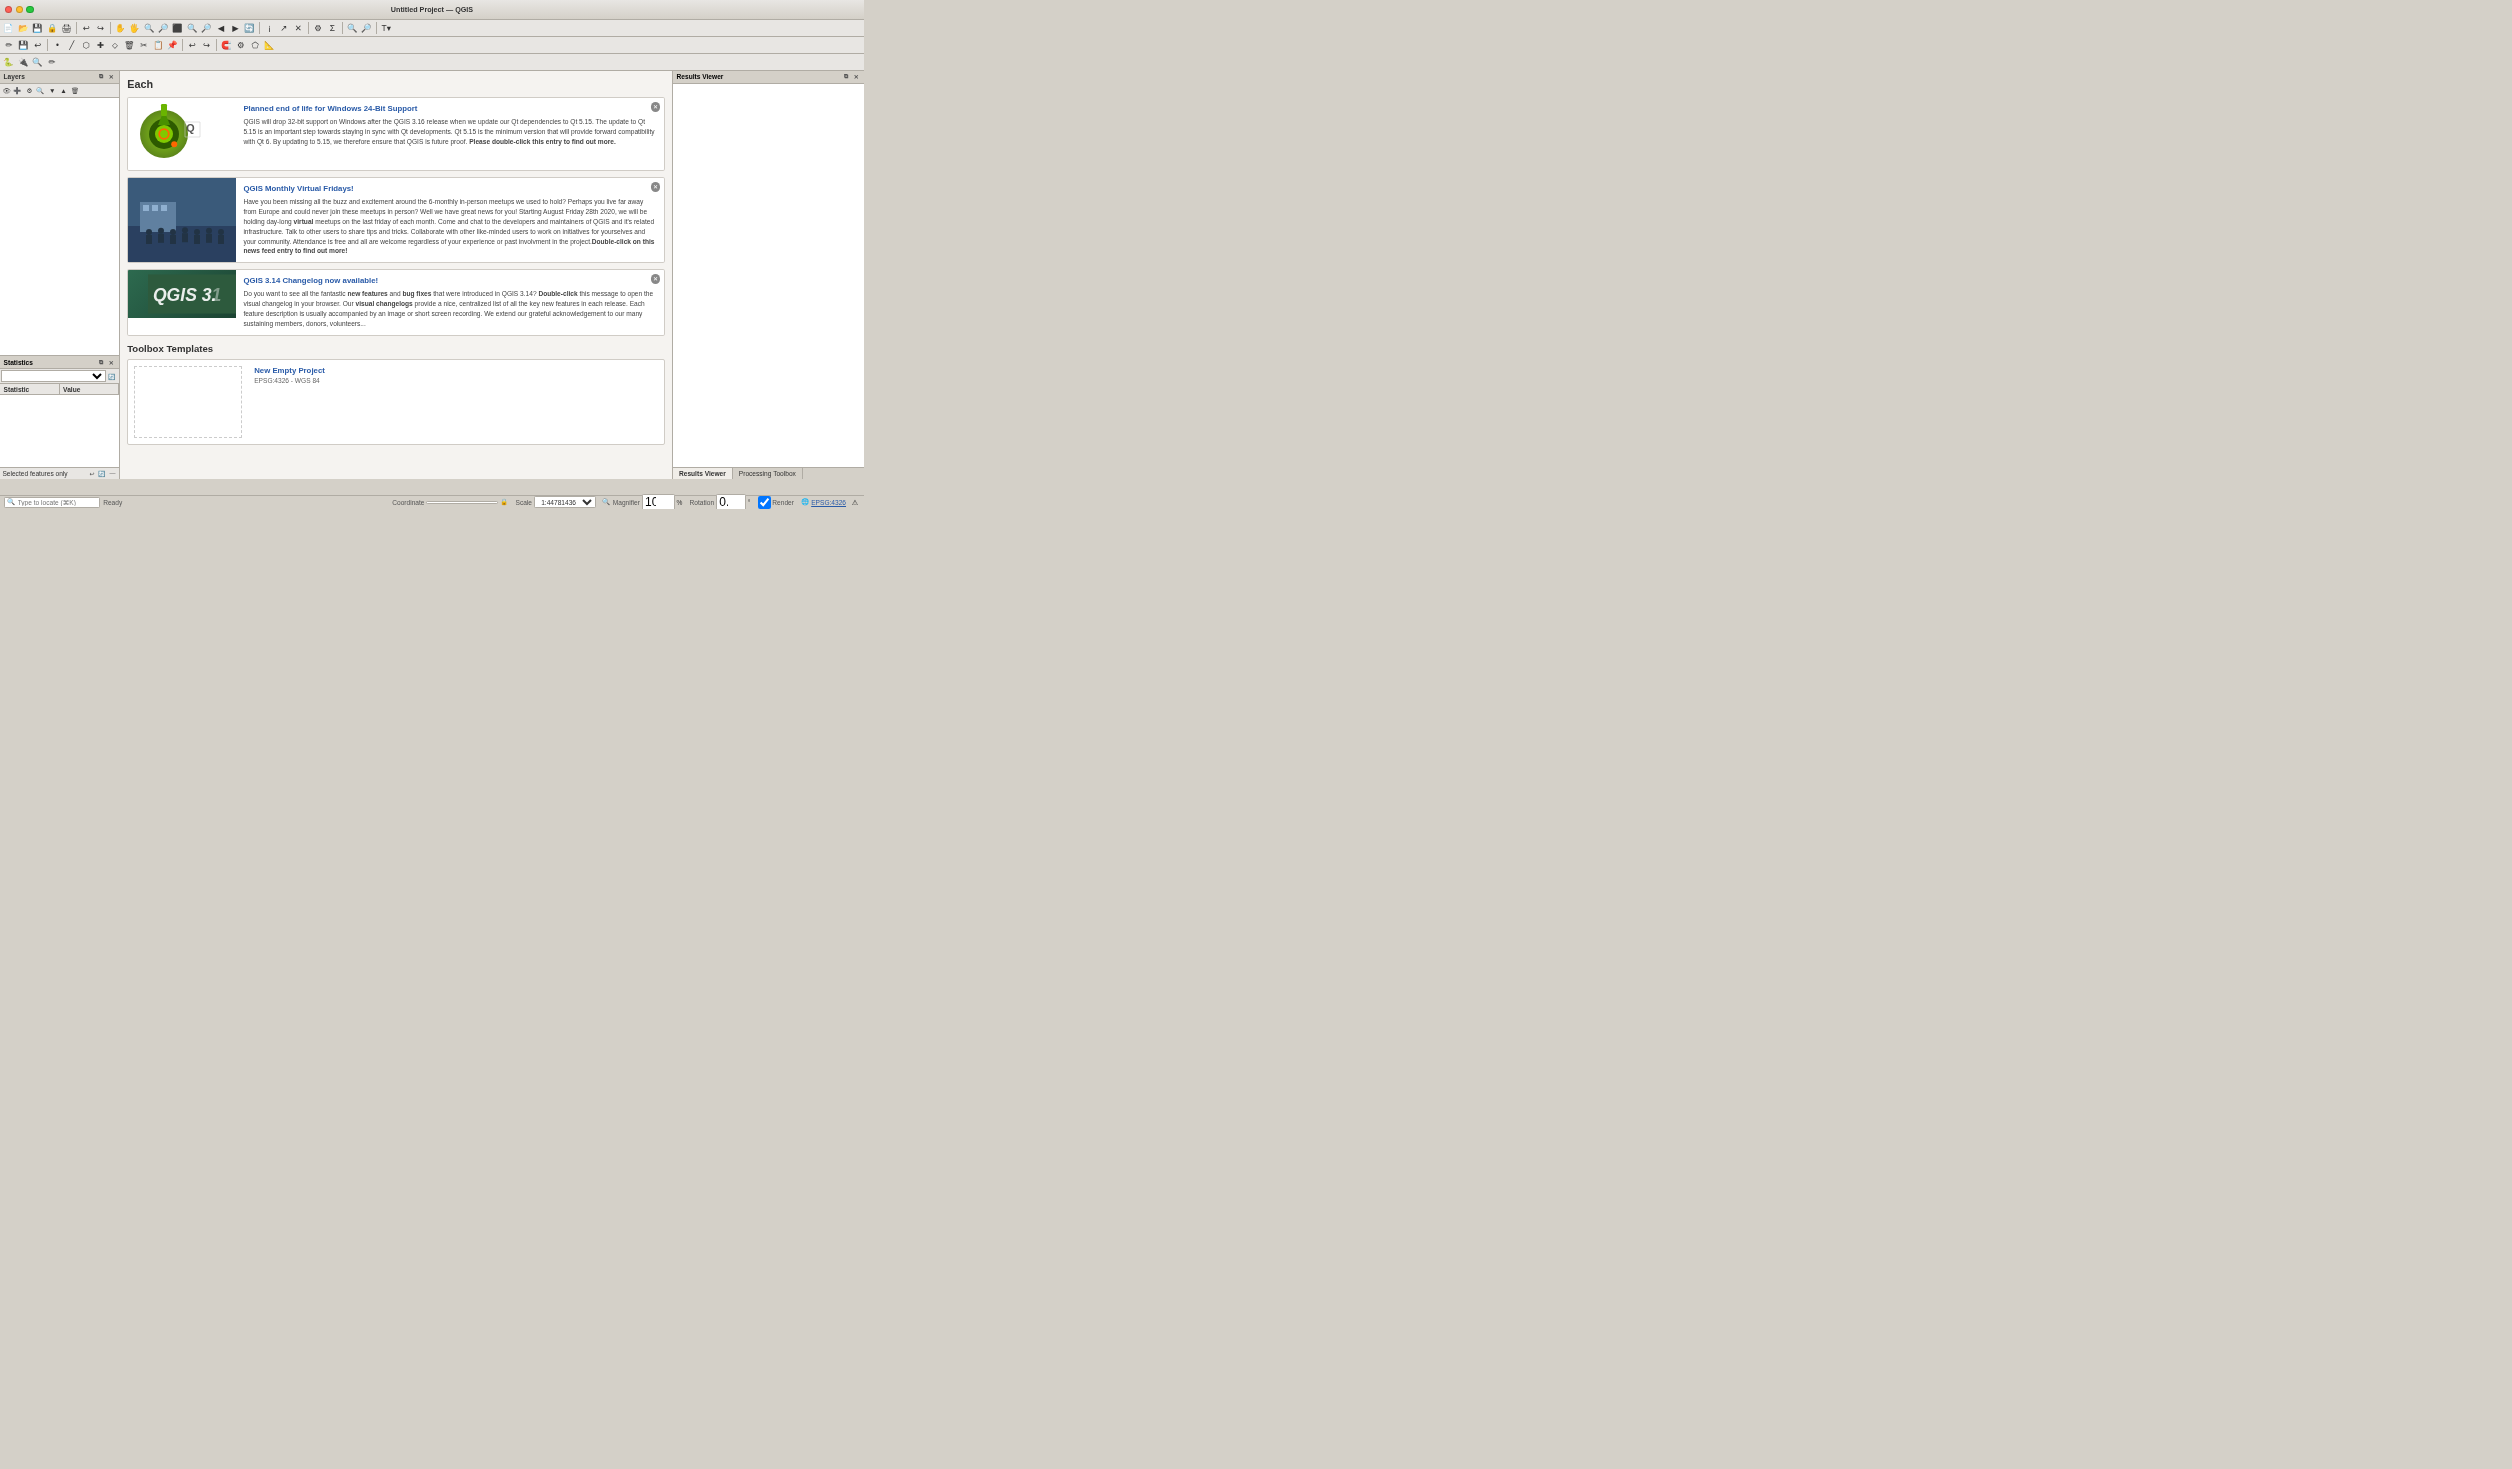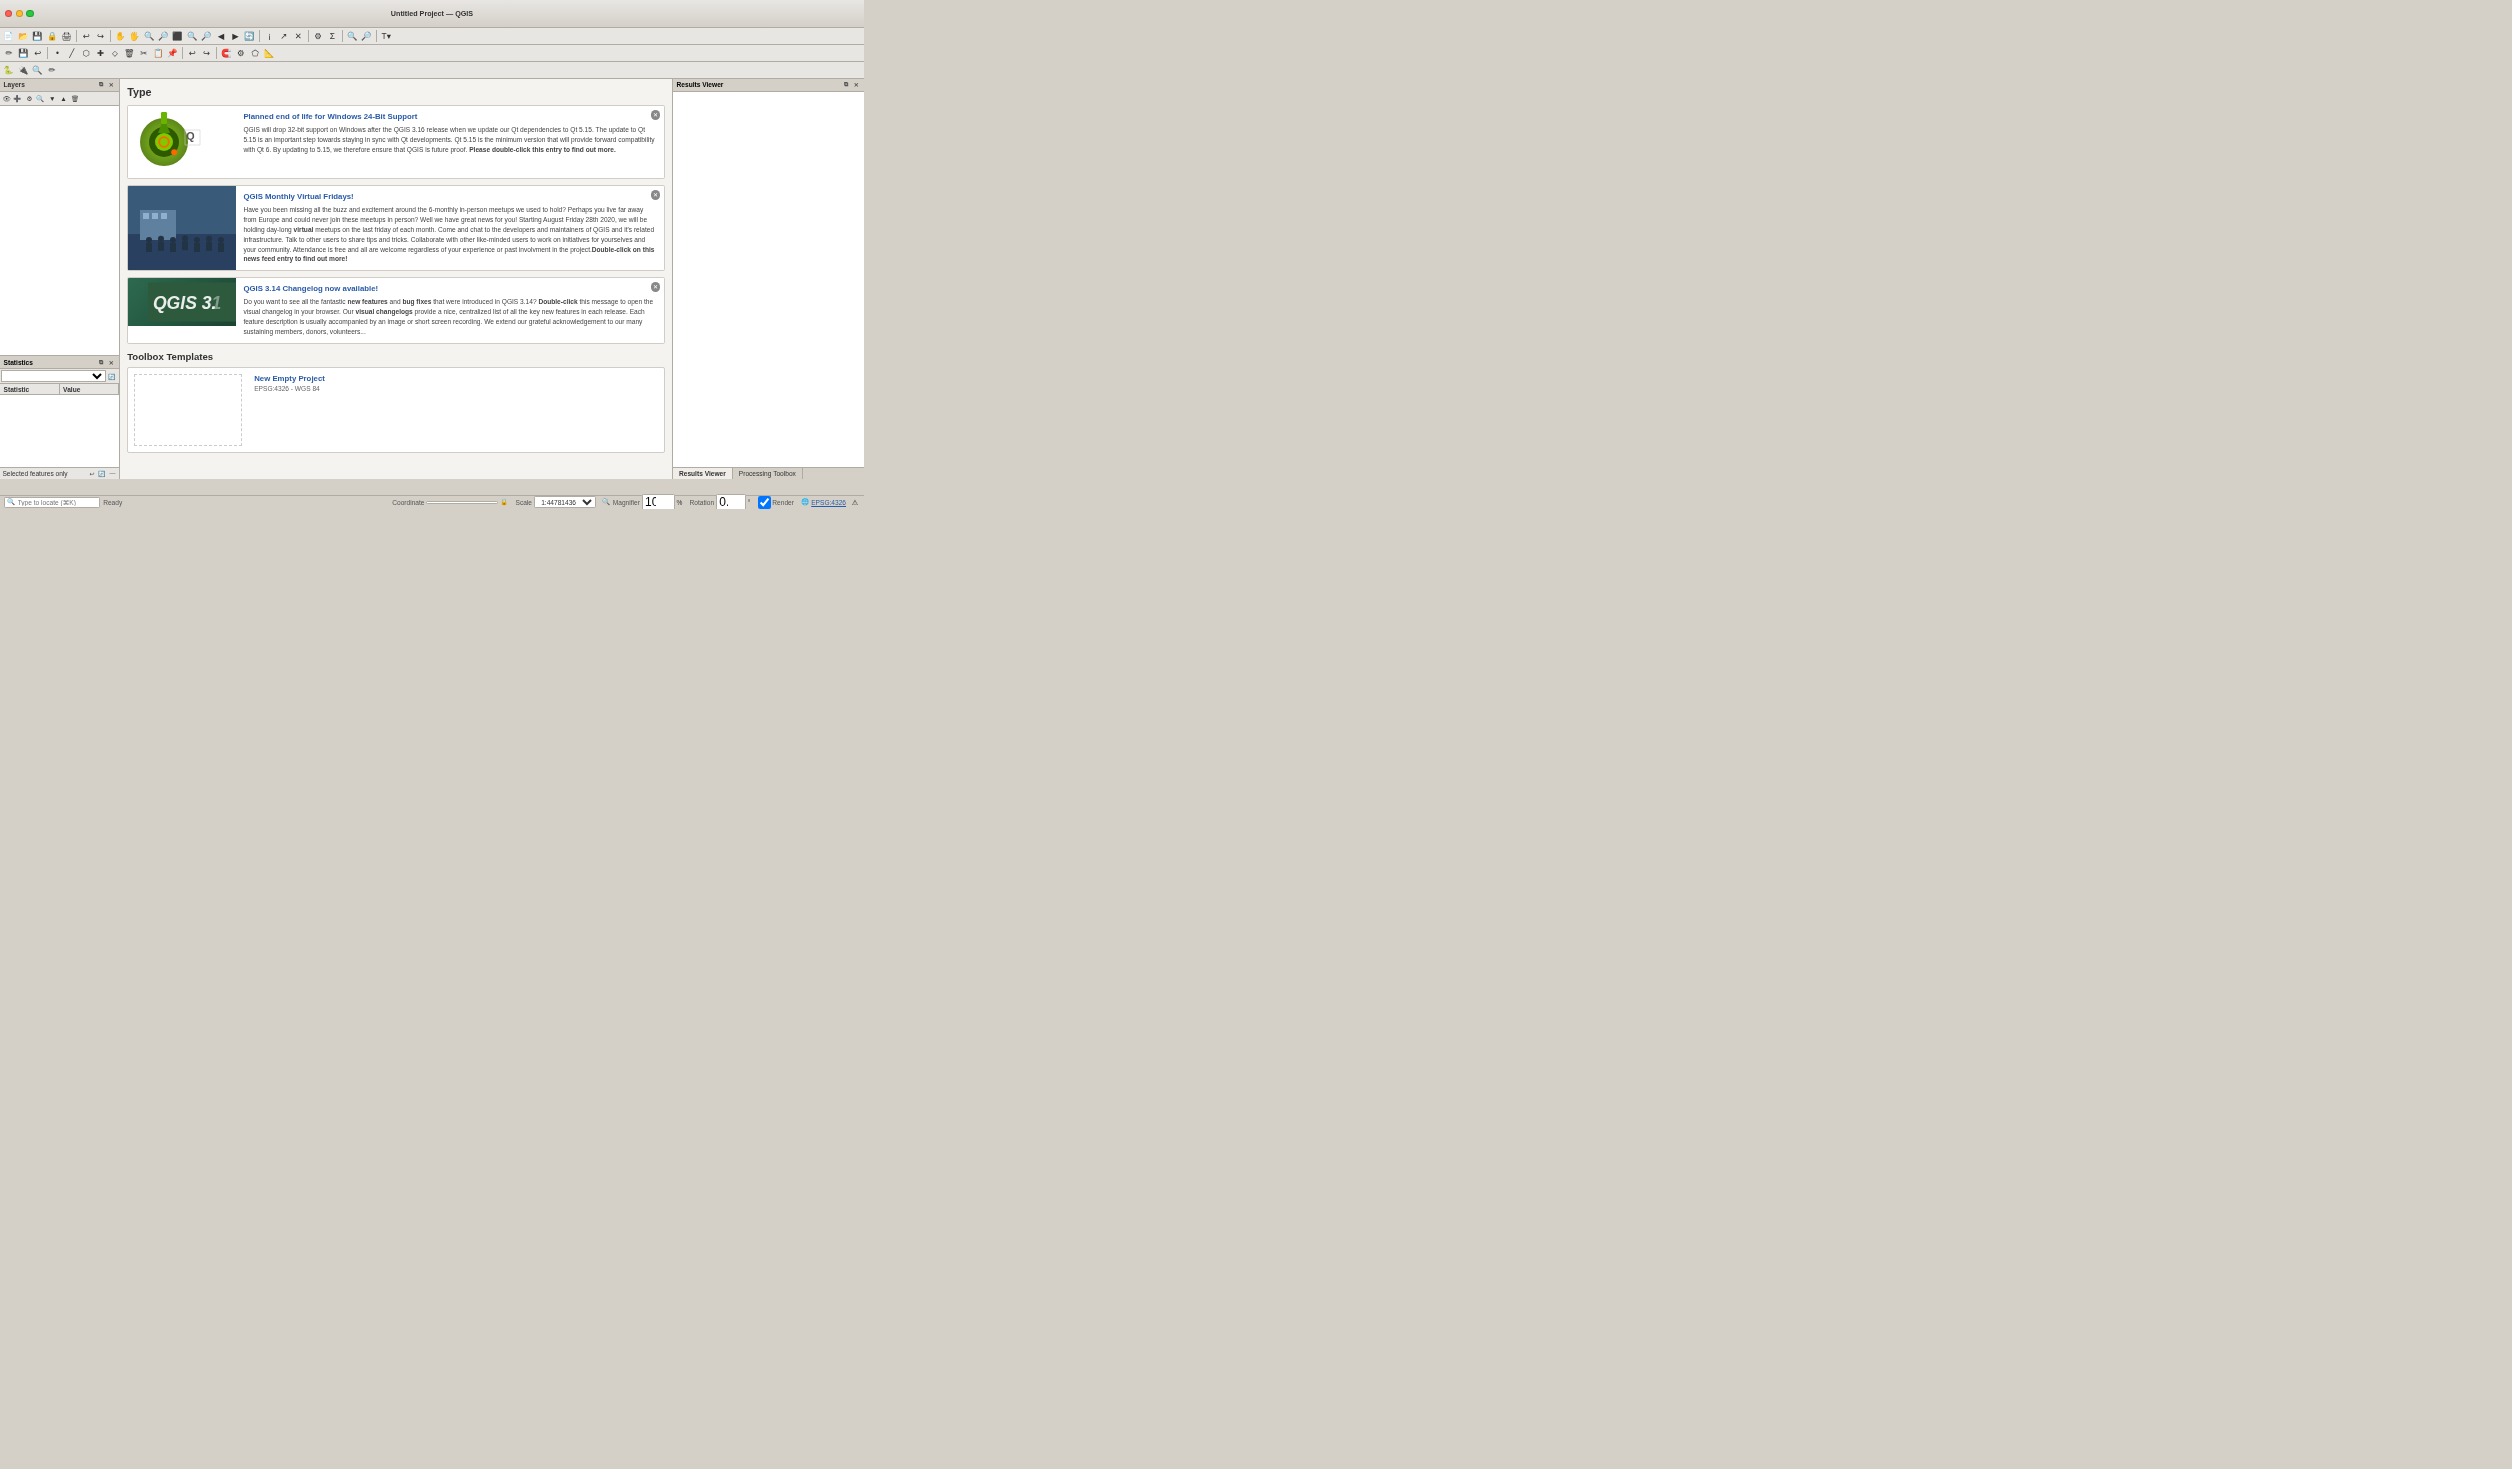--- a/index.html
+++ b/index.html
@@ -9,21 +9,21 @@
       background: #d4d0c8;
       width: 864px;
       height: 509px;
       overflow: hidden;
       display: flex;
       flex-direction: column;
     }
 
     
     .titlebar {
-      height: 28px;
+      height: 20px;
       background: linear-gradient(to bottom, #e8e6e3, #d4d0c8);
       display: flex;
       align-items: center;
       justify-content: center;
       border-bottom: 0.6px solid #b0aca4;
       position: relative;
     }
     .titlebar-buttons {
       position: absolute;
       left: 4.8px;
@@ -558,21 +558,21 @@
           <div class="panel-icon-btn">↩</div>
           <div class="panel-icon-btn">🔄</div>
           <div class="panel-icon-btn">—</div>
         </div>
       </div>
     </div>
   </div>
 
   <div class="center-content">
     <div class="news-container">
-      <div class="news-title">Type</div>
+      <div class="news-title">Each</div>
 
       <div class="news-item">
         <div class="news-image">
           <div class="news-image-placeholder qgis-logo">
             <svg width="84" height="60" viewBox="0 0 140 100" xmlns="http://www.w3.org/2000/svg" style="font-size:48px">
               <defs>
                 <radialGradient id="g1" cx="50%" cy="50%" r="50%">
                   <stop offset="0%" stop-color="#80c800"></stop>
                   <stop offset="100%" stop-color="#4a7800"></stop>
                 </radialGradient>

